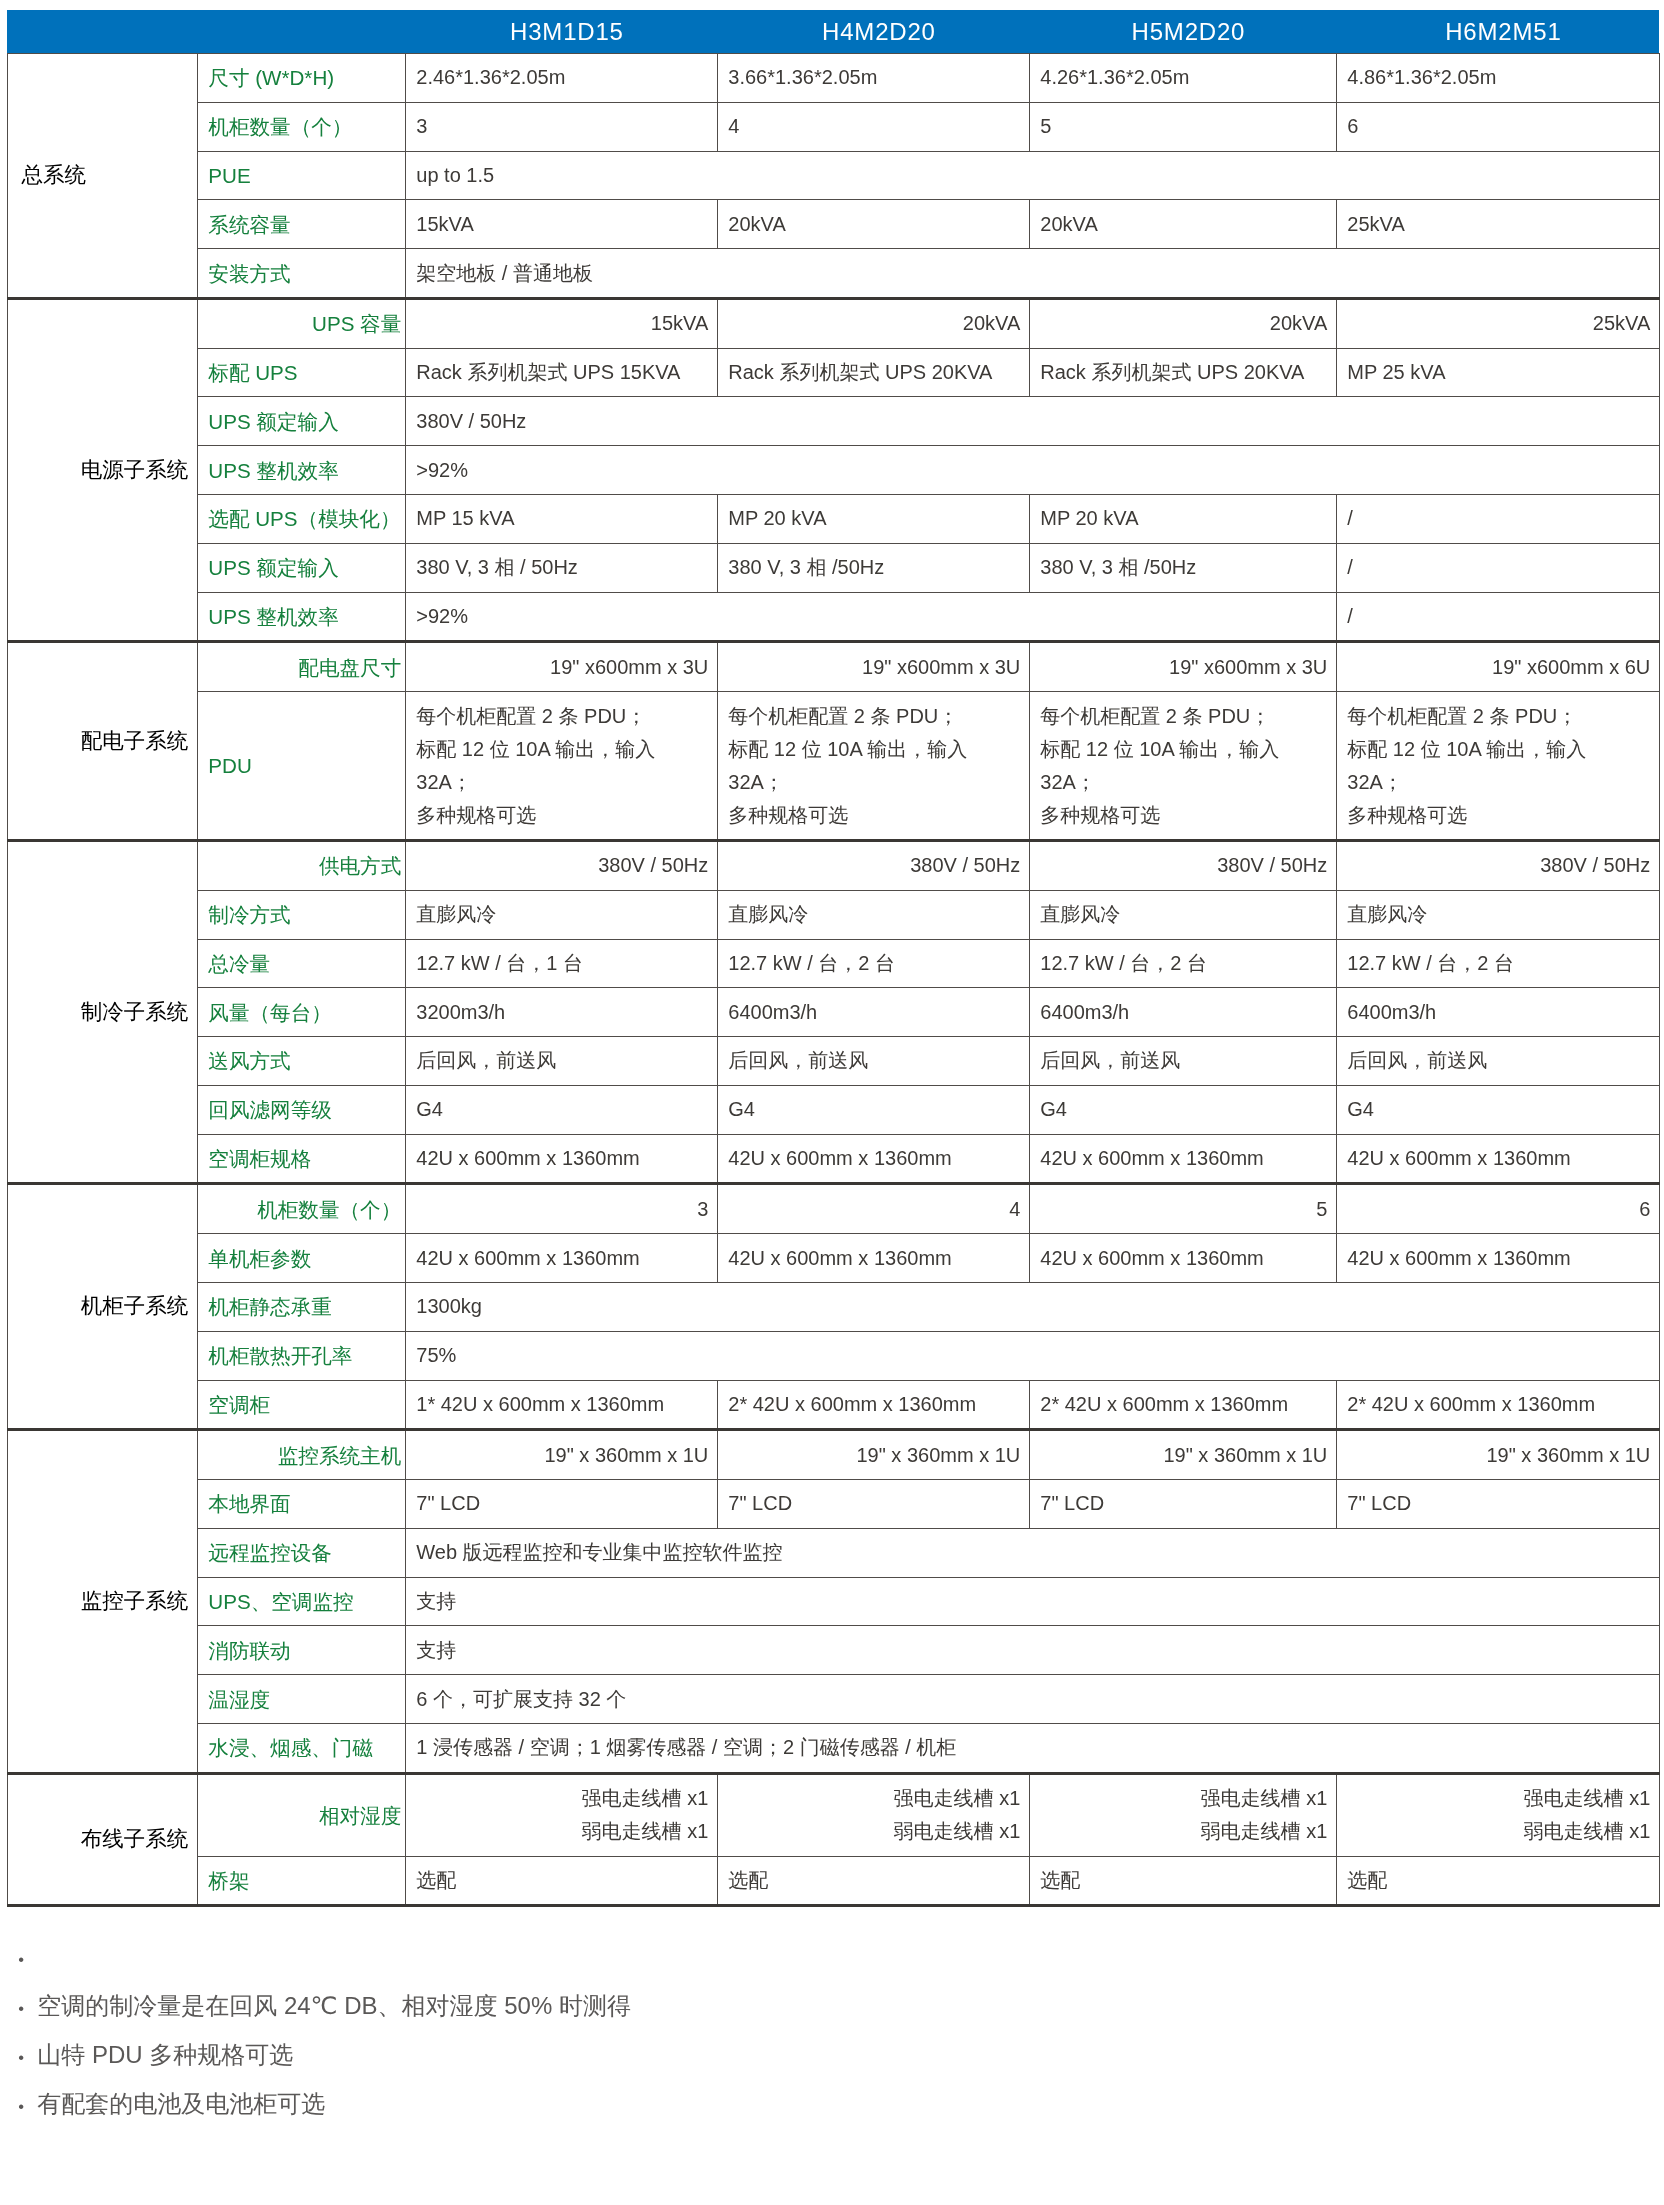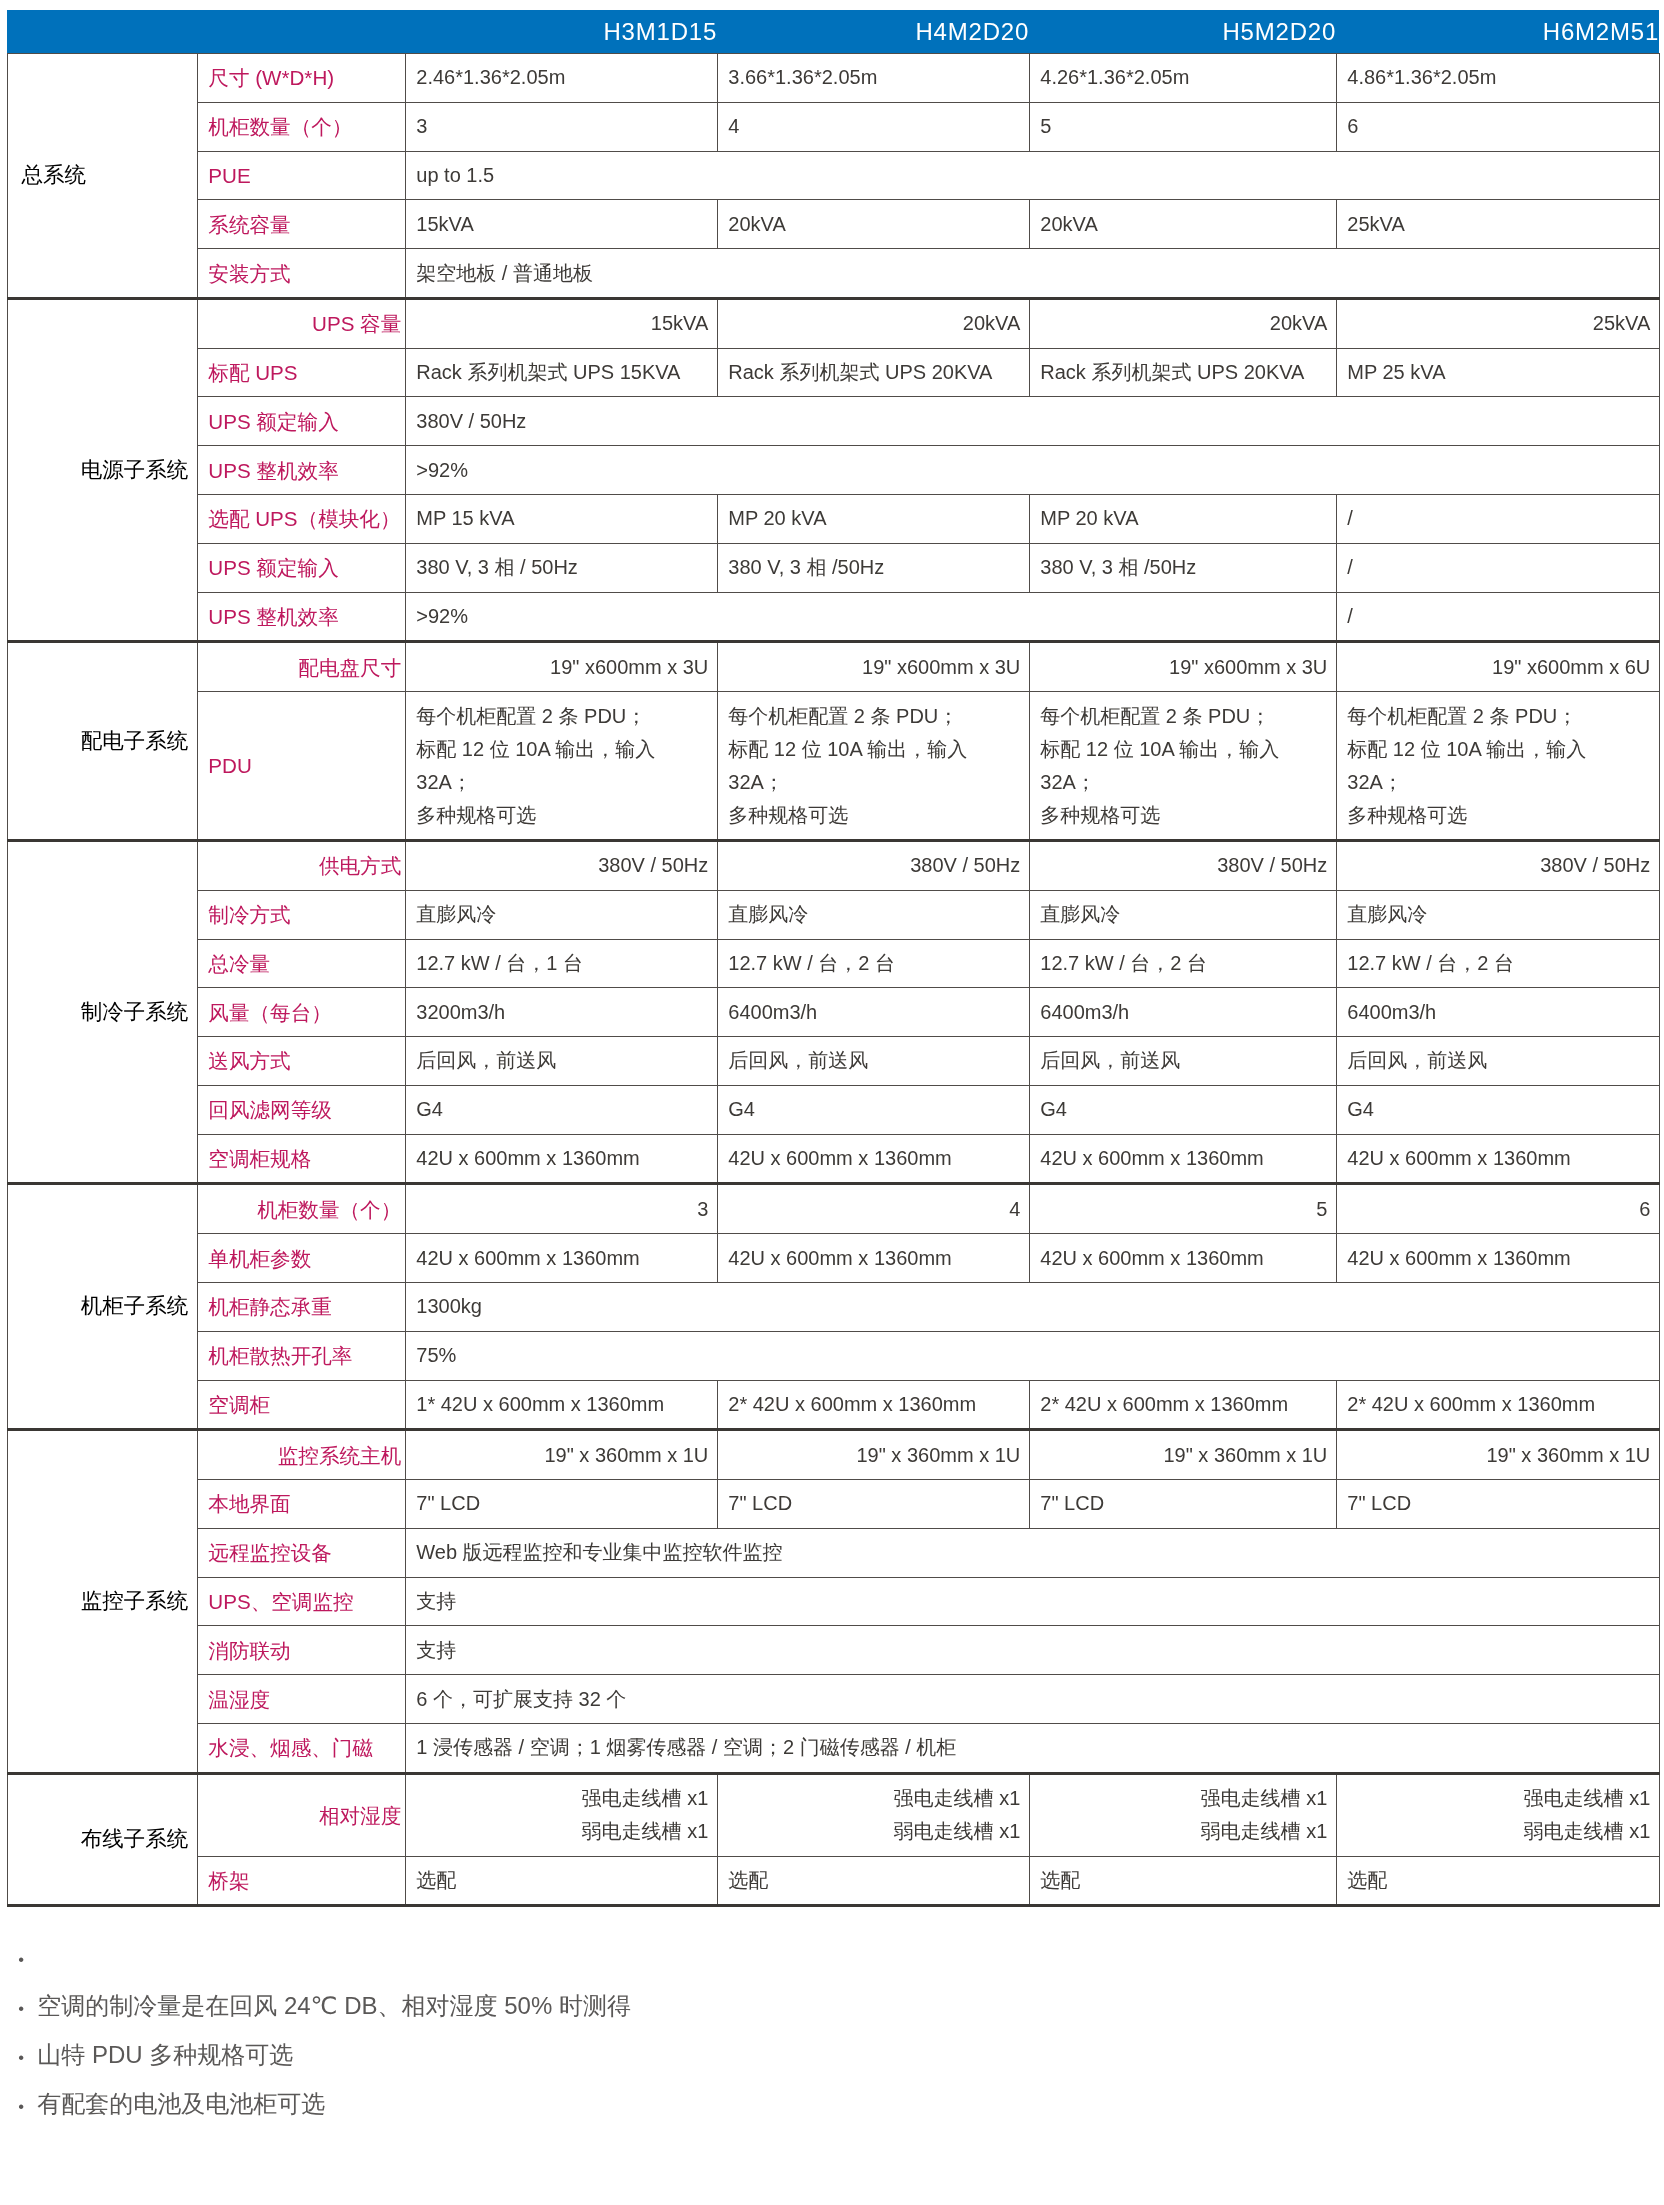--- a/index.html
+++ b/index.html
@@ -14,36 +14,36 @@
     border-bottom:3.3px solid #3a3734;
   }
   col.c-group{width:190px;}
   col.c-label{width:208px;}
   col.c-v1{width:312px;}
   col.c-v2{width:312px;}
   col.c-v3{width:307px;}
   col.c-v4{width:323px;}
   thead th{
     background:#0071bb;color:#ffffff;
-    font-size:24px;font-weight:normal;text-align:right;
+    font-size:24px;font-weight:normal;text-align:center;
     height:43px;padding:0 0 0 11.6px;border:none;letter-spacing:0.8px;
   }
   tbody td{
     border:1.7px solid #504c49;
     font-size:20px;line-height:33px;
     vertical-align:middle;
     padding:7.4px 8.3px 7.4px 10.7px;
     white-space:pre-line;
   }
   tbody tr{height:48px;}
   td.group{
     font-size:21.5px;color:#000000;padding-left:14px;
     white-space:nowrap;
   }
-  td.label{font-size:20.6px;color:#be185d;white-space:nowrap;padding-right:3.3px;margin-left:36px;}
+  td.label{font-size:20.6px;color:#15803d;white-space:nowrap;padding-right:3.3px;margin-left:36px;}
   tr.sec-start td{border-top:3.3px solid #3a3734;text-align:right;}
   .notes{padding:38px 0 0 10px;color:#5a5857;}
   .notes-title{font-size:24px;margin:0 0 23px 0;}
   .note-item{font-size:24px;line-height:28px;margin:0 0 19px 0;display:flex;align-items:baseline;}
   .note-item .bullet{
     font-size:16.5px;margin:0 13.2px 0 1.7px;flex:0 0 auto;color:#5a5857;
   }
 </style>
 </head>
 <body>

